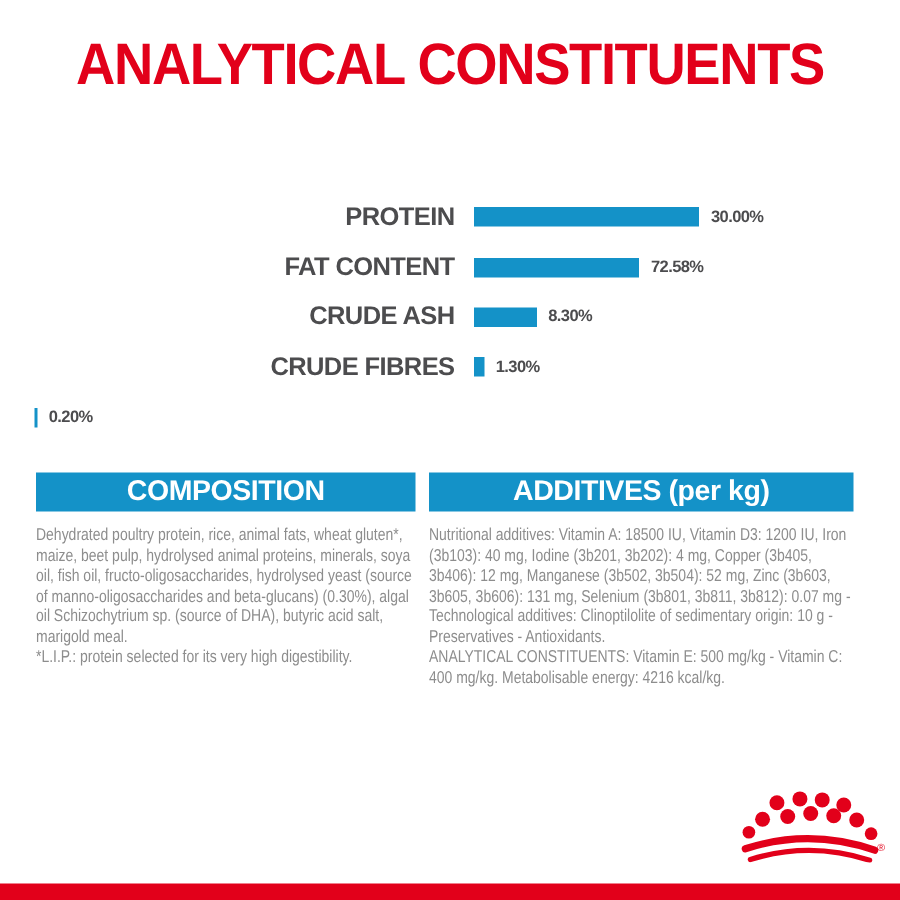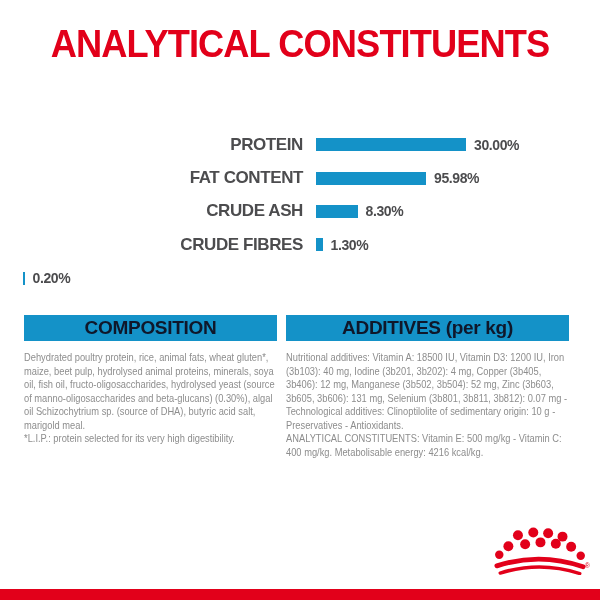--- a/index.html
+++ b/index.html
@@ -15,27 +15,27 @@
     transform:scaleX(0.93);transform-origin:center top;white-space:nowrap;
   }
   
   .chart{position:absolute;top:128px;left:16px;width:600px;}
   .chart-row{display:flex;align-items:center;height:33.4px;}
   .c-label{
     flex:0 0 293px;box-sizing:border-box;padding-right:6px;text-align:right;
     color:#4c4c4e;font-weight:bold;font-size:17px;letter-spacing:-0.4px;white-space:nowrap;
   }
   .c-bar{height:13px;background:#1492c8;margin-left:7px;flex:0 0 auto;}
-  .c-val{margin-left:8px;color:#4c4c4e;font-weight:bold;font-size:14px;letter-spacing:-0.4px;}
+  .c-val{margin-left:8px;color:#4c4c4e;font-weight:bold;font-size:11px;letter-spacing:-0.4px;}
   
   .col{position:absolute;top:315px;}
   .col-left{left:24px;width:253px;}
   .col-right{left:286px;width:283px;}
   .col-head{
-    height:26px;background:#1492c8;color:#0f172a;font-weight:bold;font-size:19px;
+    height:26px;background:#1492c8;color:#ffffff;font-weight:bold;font-size:19px;
     display:flex;align-items:center;justify-content:center;letter-spacing:-0.3px;white-space:nowrap;
   }
   .col-body{
     margin-top:10px;color:#8d8d8d;font-size:11.5px;line-height:13.5px;
     transform:scaleX(0.81);transform-origin:left top;
   }
   .col-left .col-body{width:313px;}
   .col-right .col-body{width:349px;}
   .para{margin:0;}
   
@@ -54,21 +54,21 @@
 
   <div class="chart">
       <div class="chart-row">
         <span class="c-label">PROTEIN</span>
         <div class="c-bar" style="width: 150px; background: rgb(20, 146, 200);"></div>
         <span class="c-val">30.00%</span>
       </div>
       <div class="chart-row">
         <span class="c-label">FAT CONTENT</span>
         <div class="c-bar" style="width: 110px; background: rgb(20, 146, 200);"></div>
-        <span class="c-val">95.98%</span>
+        <span class="c-val">72.58%</span>
       </div>
       <div class="chart-row">
         <span class="c-label">CRUDE ASH</span>
         <div class="c-bar" style="width: 41.5px; background: rgb(20, 146, 200);"></div>
         <span class="c-val">8.30%</span>
       </div>
       <div class="chart-row">
         <span class="c-label">CRUDE FIBRES</span>
         <div class="c-bar" style="width: 6.5px; background: rgb(20, 146, 200);"></div>
         <span class="c-val">1.30%</span>

